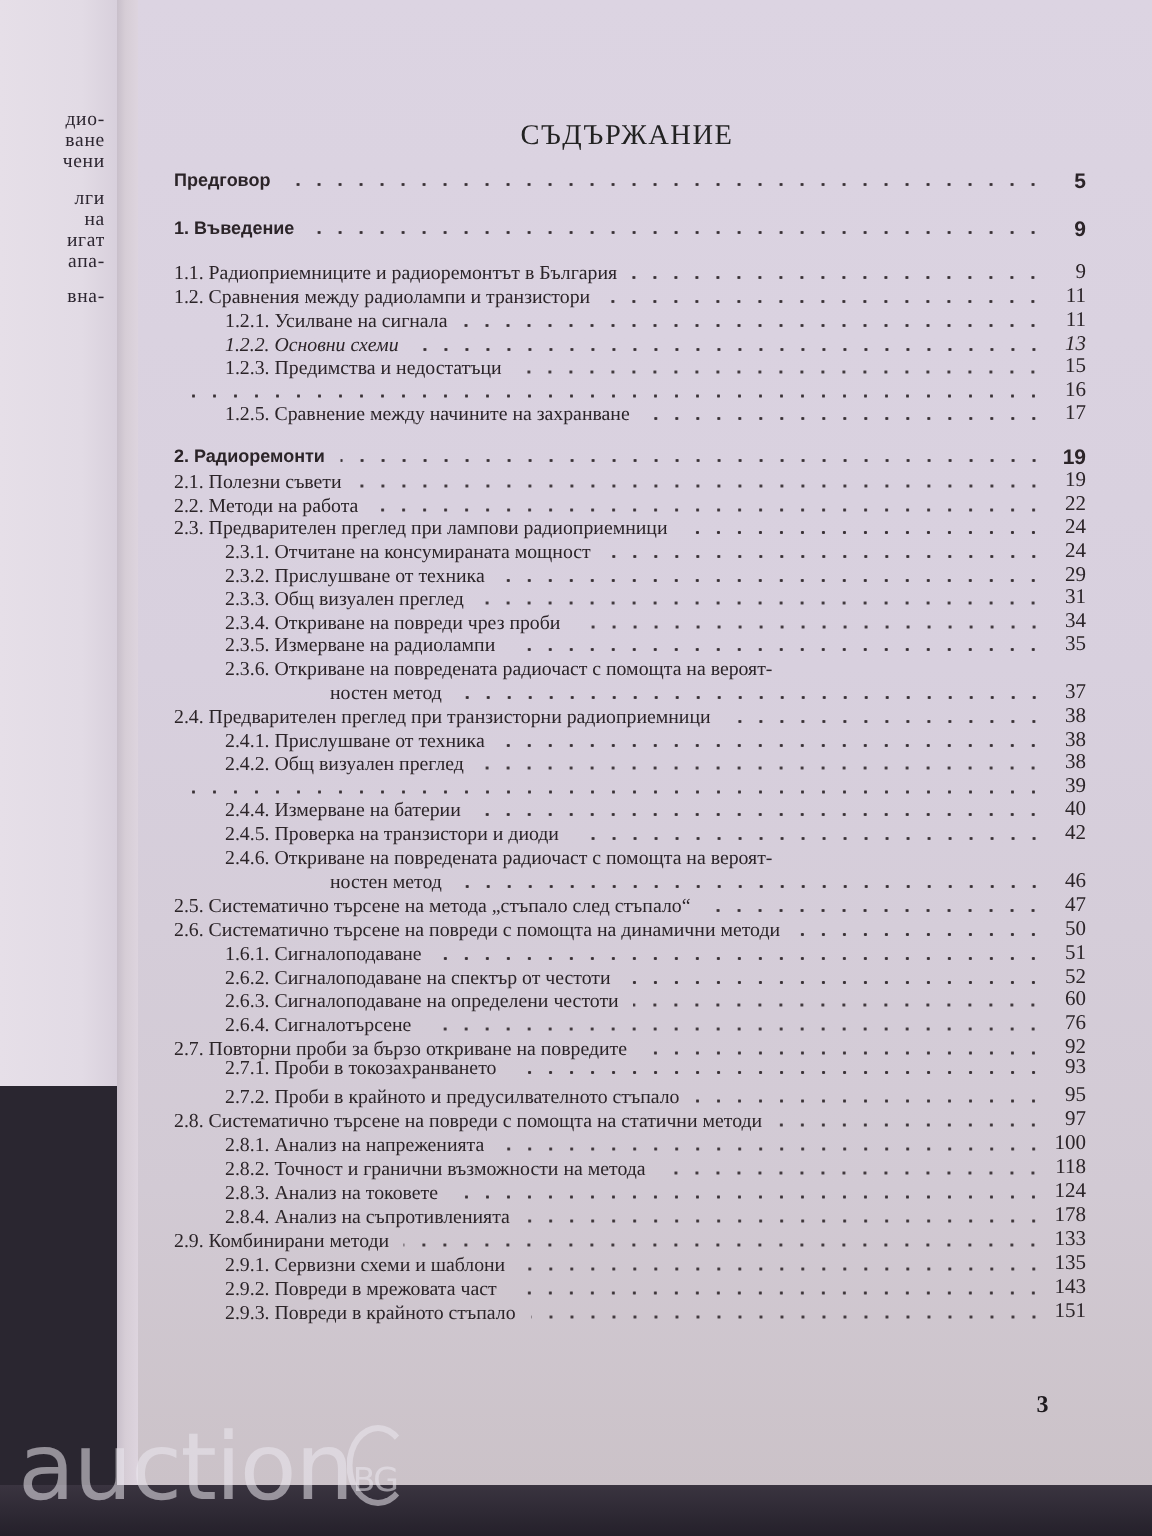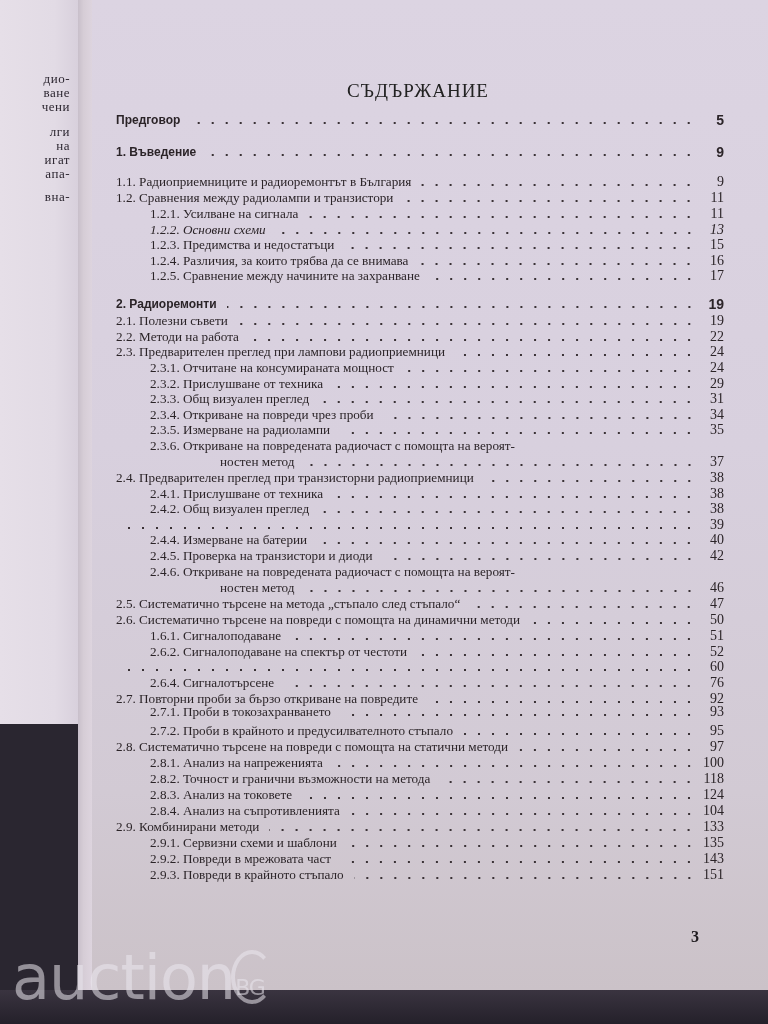--- a/index.html
+++ b/index.html
@@ -115,21 +115,20 @@
         <span class="label" style="padding-left: 34px;"><span class="num">1.2.2.</span> <span>Основни схеми</span></span>
         <span class="dots"></span>
         <span class="page">13</span>
       </div>
       <div class="row" style="top: 238px;">
         <span class="label" style="padding-left: 34px;"><span class="num">1.2.3.</span> <span>Предимства и недостатъци</span></span>
         <span class="dots"></span>
         <span class="page">15</span>
       </div>
       <div class="row" style="top: 254px;">
-        <span class="label" style="padding-left: 34px;"><span class="num">1.2.4.</span> <span>Различия, за които трябва да се внимава</span></span>
         <span class="dots"></span>
         <span class="page">16</span>
       </div>
       <div class="row" style="top: 269px;">
         <span class="label" style="padding-left: 34px;"><span class="num">1.2.5.</span> <span>Сравнение между начините на захранване</span></span>
         <span class="dots"></span>
         <span class="page">17</span>
       </div>
       <div class="row bold" style="top: 297px;">
         <span class="label" style="padding-left: 0px;"><span class="num">2.</span> <span>Радиоремонти</span></span>
@@ -235,20 +234,21 @@
         <span class="label" style="padding-left: 34px;"><span class="num">1.6.1.</span> <span>Сигналоподаване</span></span>
         <span class="dots"></span>
         <span class="page">51</span>
       </div>
       <div class="row" style="top: 645px;">
         <span class="label" style="padding-left: 34px;"><span class="num">2.6.2.</span> <span>Сигналоподаване на спектър от честоти</span></span>
         <span class="dots"></span>
         <span class="page">52</span>
       </div>
       <div class="row" style="top: 660px;">
+        <span class="label" style="padding-left: 34px;"><span class="num">2.6.3.</span> <span>Сигналоподаване на определени честоти</span></span>
         <span class="dots"></span>
         <span class="page">60</span>
       </div>
       <div class="row" style="top: 676px;">
         <span class="label" style="padding-left: 34px;"><span class="num">2.6.4.</span> <span>Сигналотърсене</span></span>
         <span class="dots"></span>
         <span class="page">76</span>
       </div>
       <div class="row" style="top: 692px;">
         <span class="label" style="padding-left: 0px;"><span class="num">2.7.</span> <span>Повторни проби за бързо откриване на повредите</span></span>
@@ -281,21 +281,21 @@
         <span class="page">118</span>
       </div>
       <div class="row" style="top: 788px;">
         <span class="label" style="padding-left: 34px;"><span class="num">2.8.3.</span> <span>Анализ на токовете</span></span>
         <span class="dots"></span>
         <span class="page">124</span>
       </div>
       <div class="row" style="top: 804px;">
         <span class="label" style="padding-left: 34px;"><span class="num">2.8.4.</span> <span>Анализ на съпротивленията</span></span>
         <span class="dots"></span>
-        <span class="page">104</span>
+        <span class="page">178</span>
       </div>
       <div class="row" style="top: 820px;">
         <span class="label" style="padding-left: 0px;"><span class="num">2.9.</span> <span>Комбинирани методи</span></span>
         <span class="dots"></span>
         <span class="page">133</span>
       </div>
       <div class="row" style="top: 836px;">
         <span class="label" style="padding-left: 34px;"><span class="num">2.9.1.</span> <span>Сервизни схеми и шаблони</span></span>
         <span class="dots"></span>
         <span class="page">135</span>

